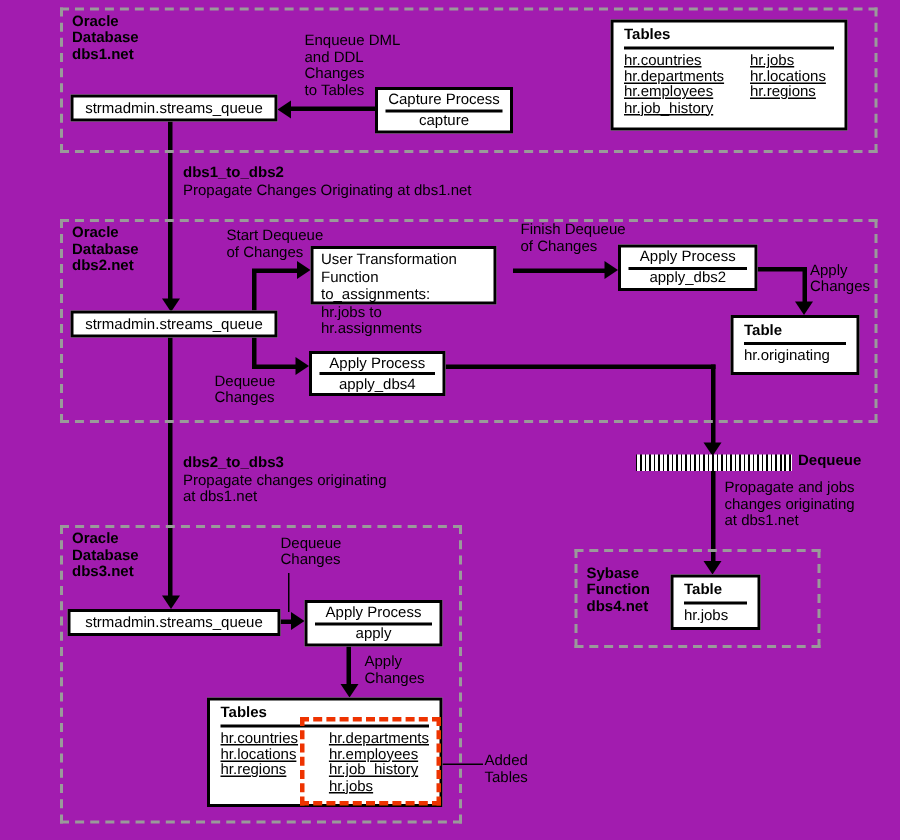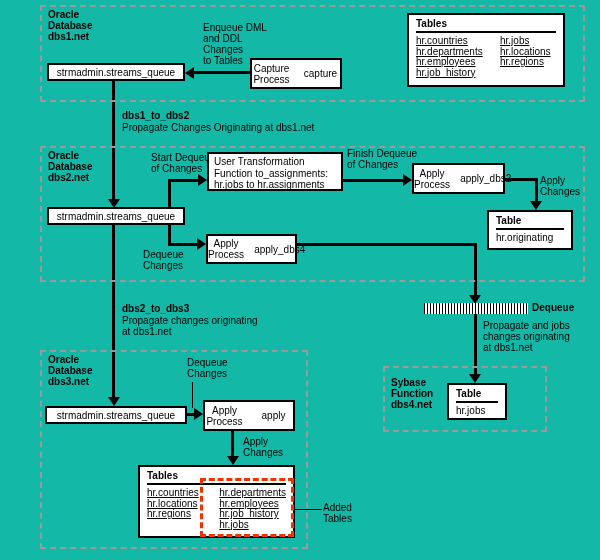--- a/index.html
+++ b/index.html
@@ -1,30 +1,30 @@
 <!DOCTYPE html>
 <html><head>
 <meta charset="utf-8">
 <style>
   * { box-sizing: border-box; }
   body { margin: 0; background: #fff; }
   #canvas {
-    position: relative; width: 600px; height: 560px; background: #14b8a6;
+    position: relative; width: 600px; height: 560px; background: #a21caf;
     font-family: "Liberation Sans", sans-serif; font-size: 10px; color: #000;
     overflow: hidden;
   }
   .lbl { position: absolute; white-space: pre-line; line-height: 11px; }
   .b { font-weight: bold; }
   .region { position: absolute; border: 2px dashed #9a9a9a; background: transparent; }
   .sbox { position: absolute; border: 2px solid #000; background: #fff;
           display: flex; align-items: center; justify-content: center; text-align: center; }
   .mbox { position: absolute; border: 2px solid #000; background: #fff;
           white-space: pre-line; line-height: 11.5px; padding: 2px 5px; }
   .pbox { position: absolute; border: 2px solid #000; background: #fff;
-          display: flex; text-align: center; }
+          display: flex; flex-direction: column; text-align: center; }
   .pbox .cell { flex: 1; display: flex; align-items: center; justify-content: center; }
   .pbox .divider { height: 0; border-top: 2px solid #000; margin: 0 5px; }
   .tbox { position: absolute; border: 2px solid #000; background: #fff; padding: 3px 7px; }
   .tbox .title { font-weight: bold; padding-bottom: 2px; border-bottom: 2px solid #000; margin-bottom: 3px; }
   .cols { display: flex; text-decoration: underline; }
   .col { white-space: pre-line; line-height: 10.5px; }
   .hline, .vline, .thinline { position: absolute; background: #000; }
   .ah { position: absolute; width: 0; height: 0; }
   .ah-down  { border-left: 6px solid transparent; border-right: 6px solid transparent; border-top: 9px solid #000; }
   .ah-right { border-top: 6px solid transparent; border-bottom: 6px solid transparent; border-left: 9px solid #000; }
@@ -112,21 +112,21 @@
   </div>
 
   <div class="lbl b" style="left:122px;top:110px">dbs1_to_dbs2</div>
   <div class="lbl" style="left:122px;top:122px">Propagate Changes Originating at dbs1.net</div>
 
   <div class="lbl b" style="left:48px;top:150px">Oracle
 Database
 dbs2.net</div>
   <div class="lbl" style="left:151px;top:152px">Start Dequeue
 of Changes</div>
-  <div class="mbox" style="left:207px;top:152px;width:136px;height:39px">User Transformation
+  <div class="mbox" style="left:207px;top:164px;width:124px;height:39px">User Transformation
 Function to_assignments:
 hr.jobs to hr.assignments</div>
   <div class="lbl" style="left:347px;top:148px">Finish Dequeue
 of Changes</div>
   <div class="pbox" style="left:412px;top:163px;width:93px;height:31px">
     <div class="cell">Apply Process</div>
     <div class="divider"></div>
     <div class="cell">apply_dbs2</div>
   </div>
   <div class="lbl" style="left:540px;top:175px">Apply

